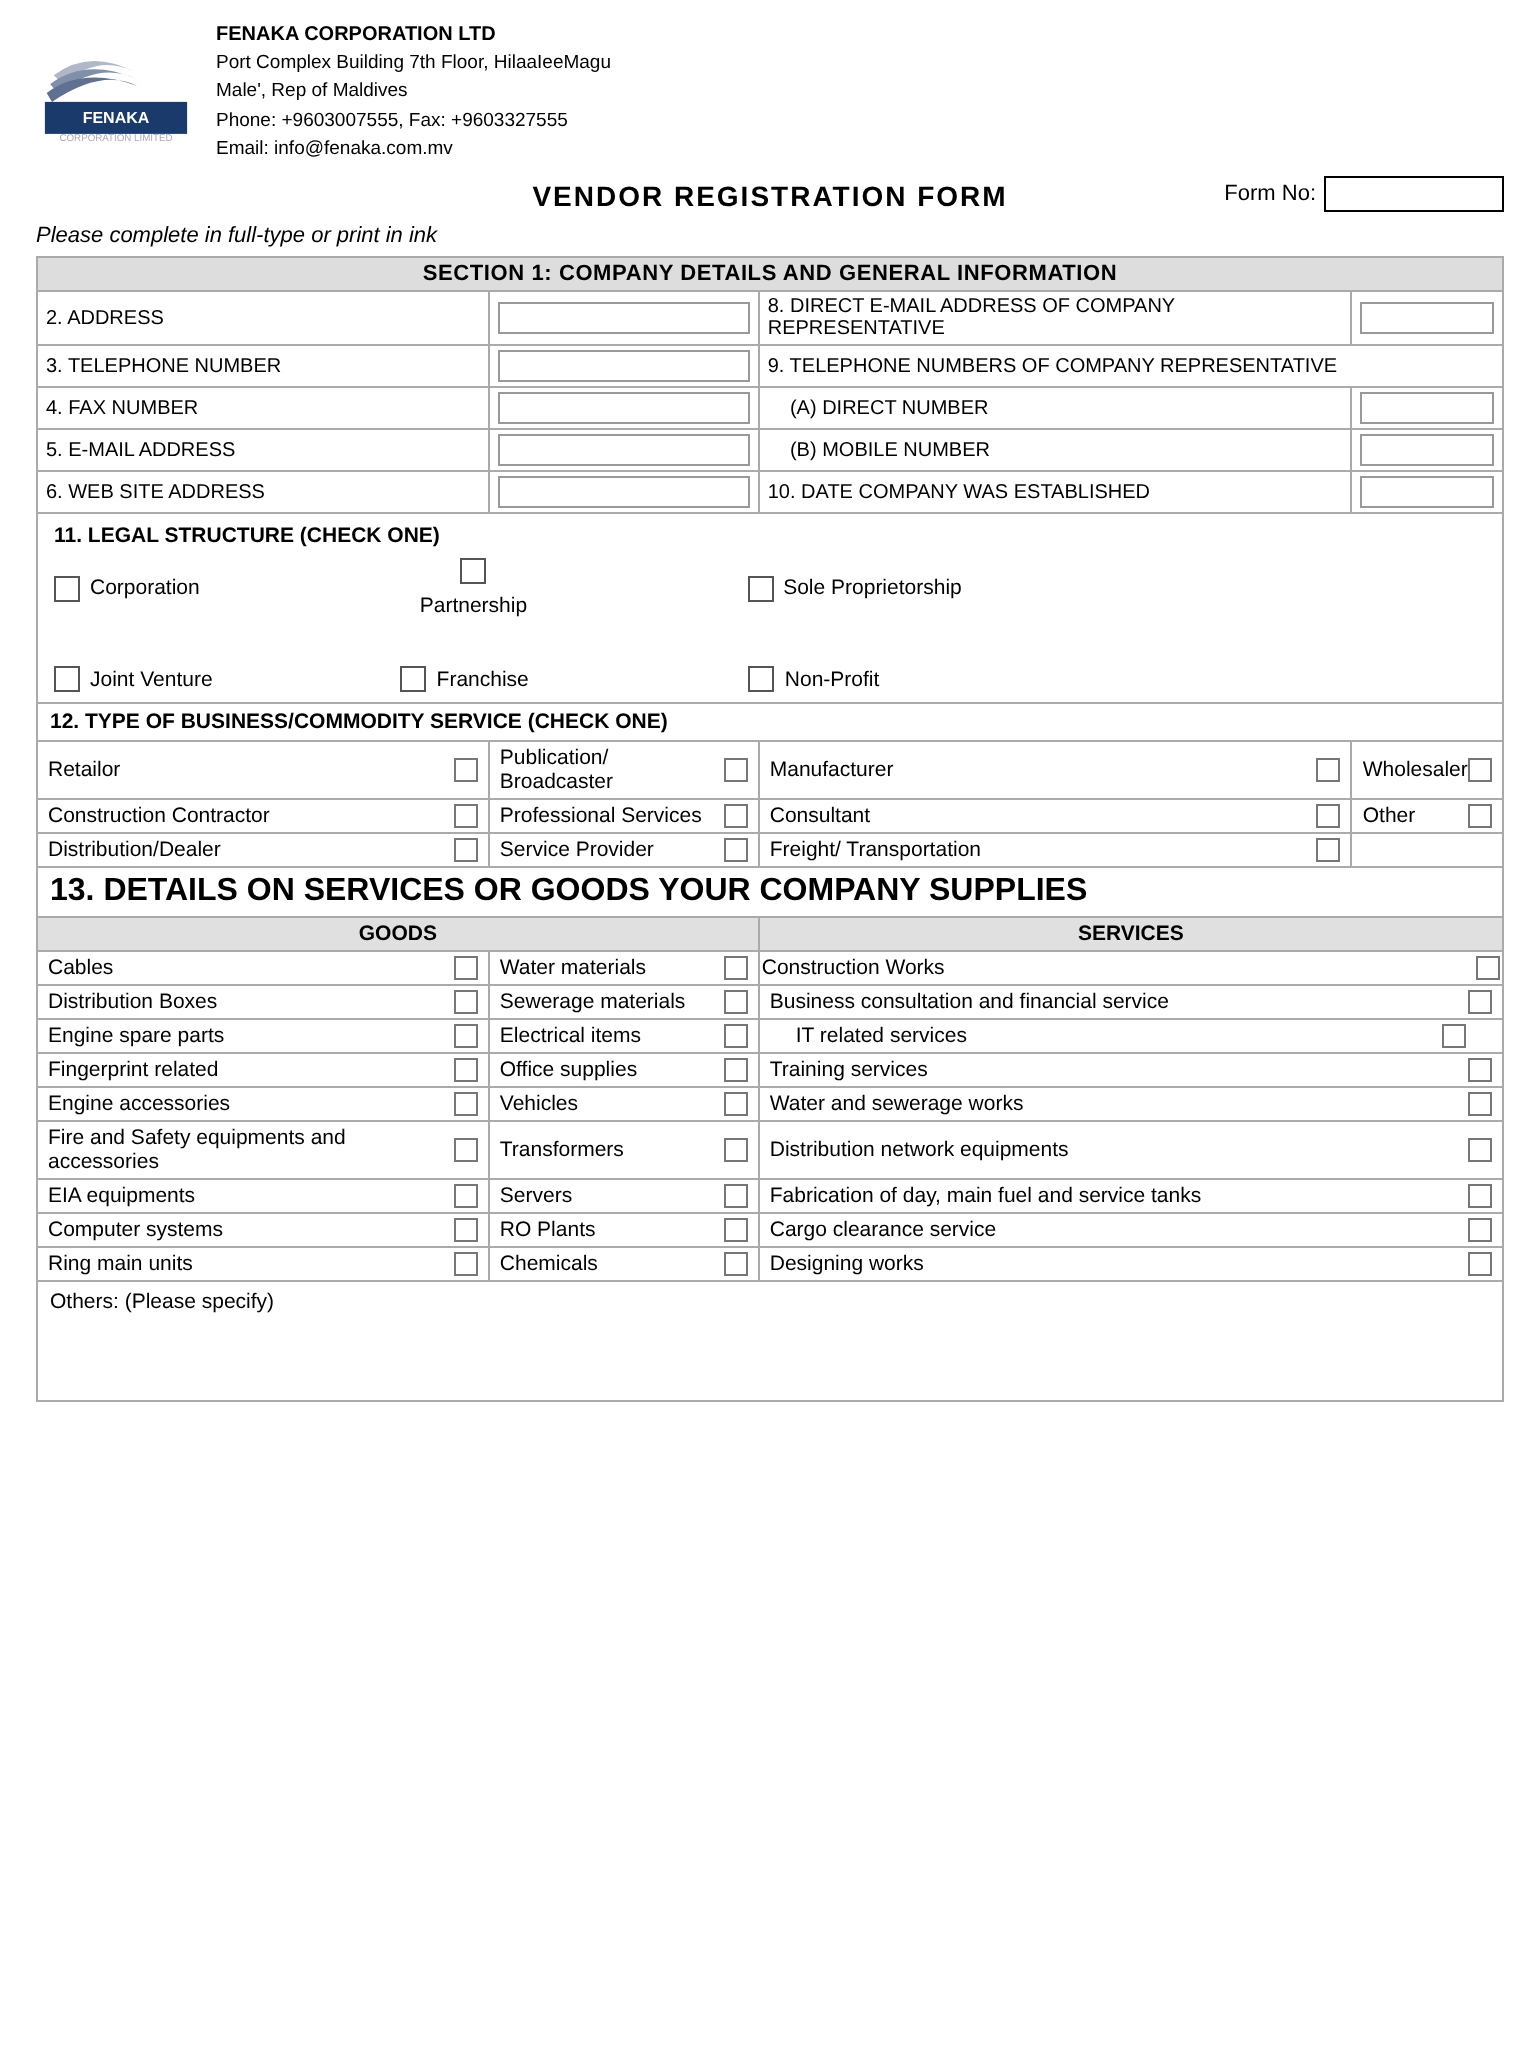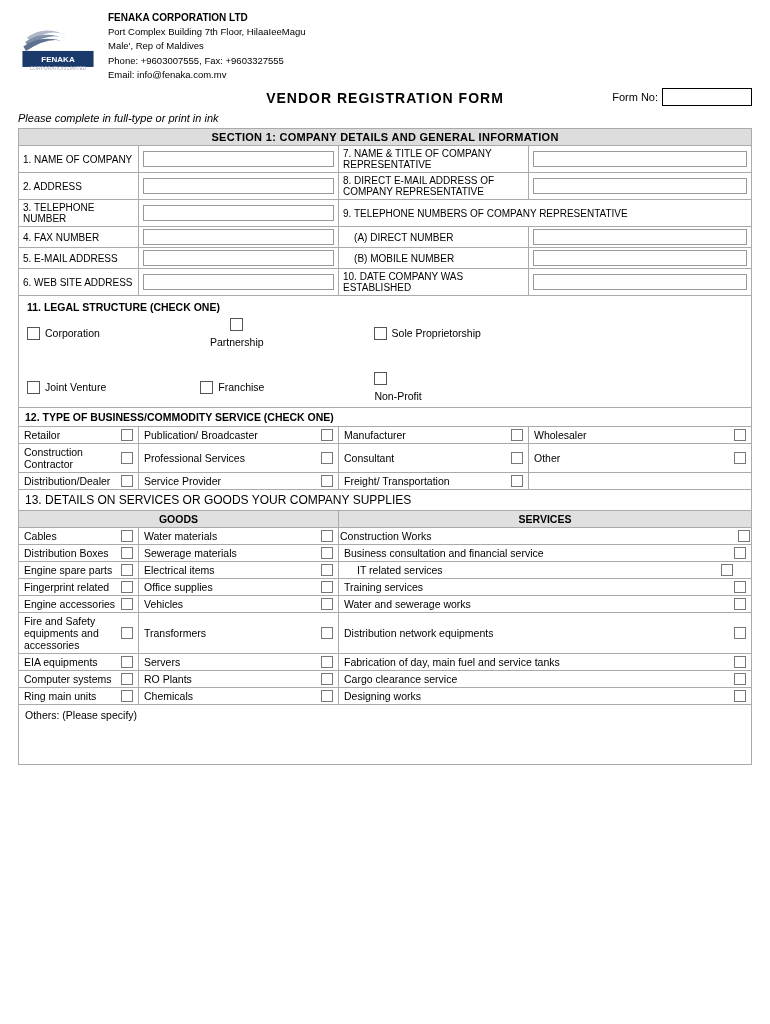--- a/index.html
+++ b/index.html
@@ -168,30 +168,20 @@
     font-weight: bold;
     font-size: 10.5px;
     padding: 3px;
   }
 </style>
 
 <table class="clean-table" id="vendor-form">
   <tbody>
       <tr>
     <td colspan="4" class="sect-hdr">SECTION 1: COMPANY DETAILS AND GENERAL INFORMATION</td>
-  </tr>
-  <tr>
-    <td style="width:120px;" class="lbl">1.  NAME OF COMPANY</td>
-    <td style="width:200px;">
-          <div class="inp"></div>
-        </td>
-    <td style="width:190px;" class="lbl">7. NAME &amp; TITLE OF COMPANY REPRESENTATIVE</td>
-    <td>
-          <div class="inp"></div>
-        </td>
   </tr>
   <tr>
     <td class="lbl">2.  ADDRESS</td>
     <td>
           <div class="inp"></div>
         </td>
     <td class="lbl">8. DIRECT E-MAIL ADDRESS OF COMPANY REPRESENTATIVE</td>
     <td>
           <div class="inp"></div>
         </td>
@@ -253,21 +243,21 @@
       </div>
       <div style="display:flex;gap:22px;margin-top:24px;">
         <label style="display:flex;align-items:center;gap:5px;cursor:pointer;">
           <div class="cbox"></div>
           <span>Joint Venture</span>
         </label>
         <label style="display:flex;align-items:center;gap:5px;cursor:pointer;margin-left:72px;">
           <div class="cbox"></div>
           <span>Franchise</span>
         </label>
-        <label style="display:flex;align-items:flex-start;gap:5px;cursor:pointer;margin-left:88px;flex-direction:column;">
+        <label style="display:flex;align-items:flex-end;gap:5px;cursor:pointer;margin-left:88px;">
           <div class="cbox"></div>
           <span>Non-Profit</span>
         </label>
       </div>
     </td>
   </tr>
 
   <tr>
     <td colspan="4" style="font-weight:bold;font-size:10.5px;padding:3px 6px;">12. TYPE OF BUSINESS/COMMODITY SERVICE (CHECK ONE)</td>
   </tr>
@@ -339,21 +329,21 @@
     <td style="padding:2px 5px;">
       <div class="row-flex">
             <span>Freight/ Transportation</span>
             <div class="cbox-sm"></div>
           </div>
     </td>
     <td></td>
   </tr>
 
   <tr>
-    <td colspan="4" style="font-weight:normal;font-size:12px;padding:3px 6px;">13. DETAILS ON SERVICES OR GOODS YOUR COMPANY SUPPLIES</td>
+    <td colspan="4" style="font-weight:bold;font-size:16px;padding:3px 6px;">13. DETAILS ON SERVICES OR GOODS YOUR COMPANY SUPPLIES</td>
   </tr>
 
   <tr>
     <td colspan="2" class="gs-hdr">GOODS</td>
     <td colspan="2" class="gs-hdr">SERVICES</td>
   </tr>
 
   <tr>
     <td style="padding:2px 5px;">
           <div class="row-flex">

